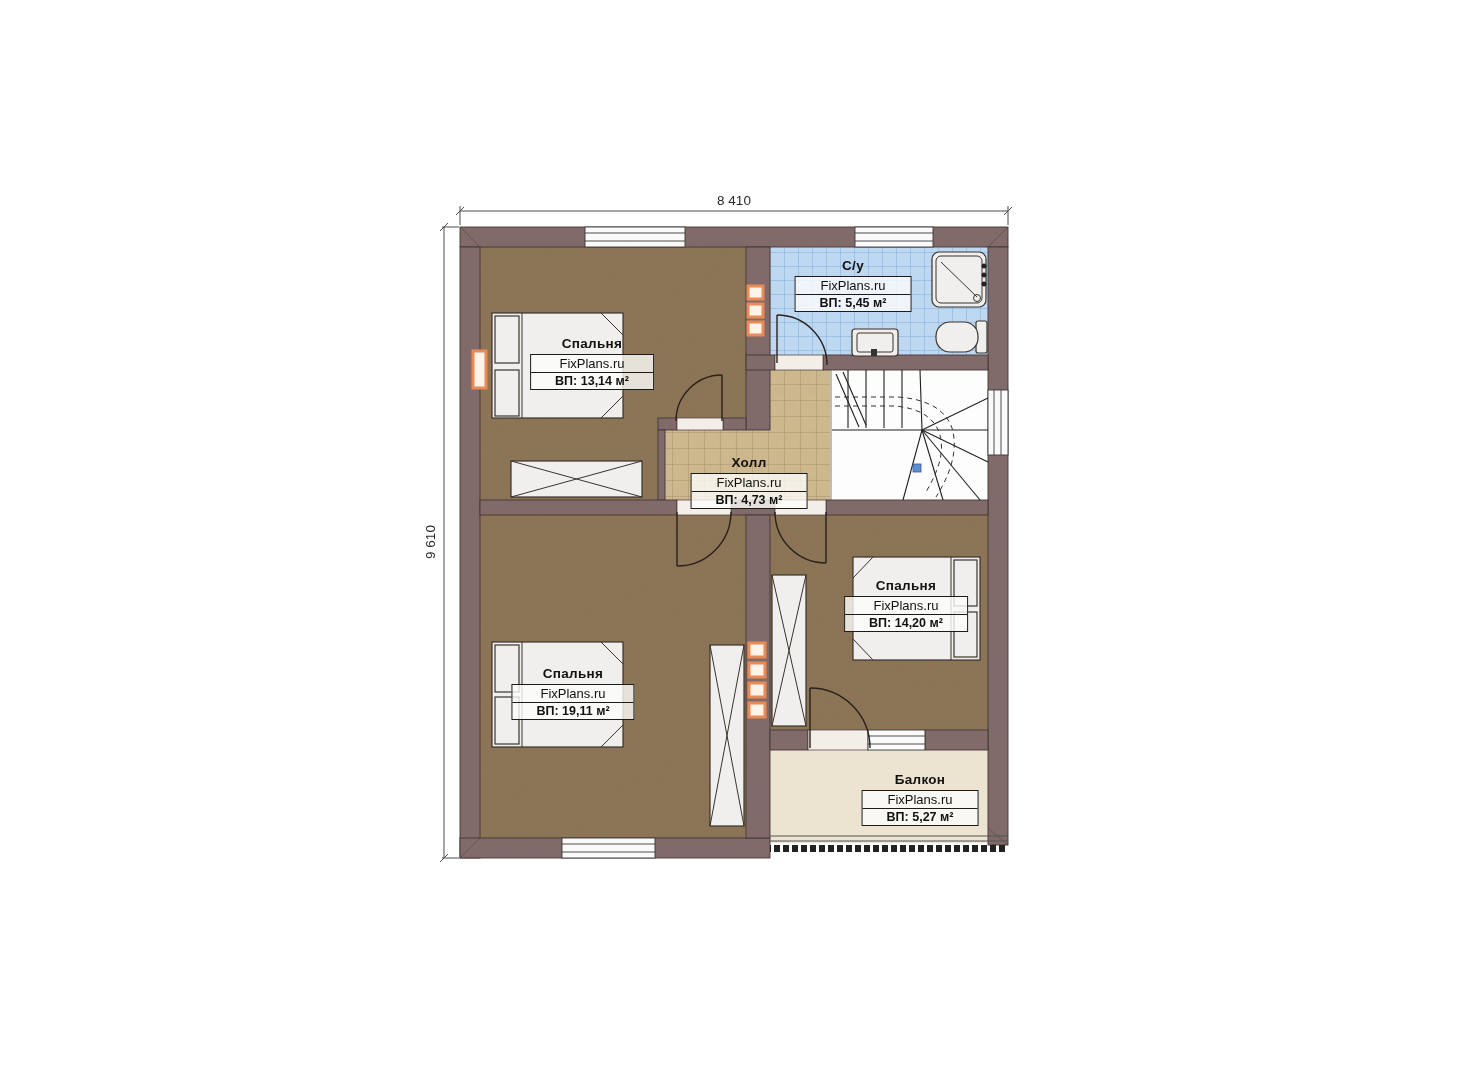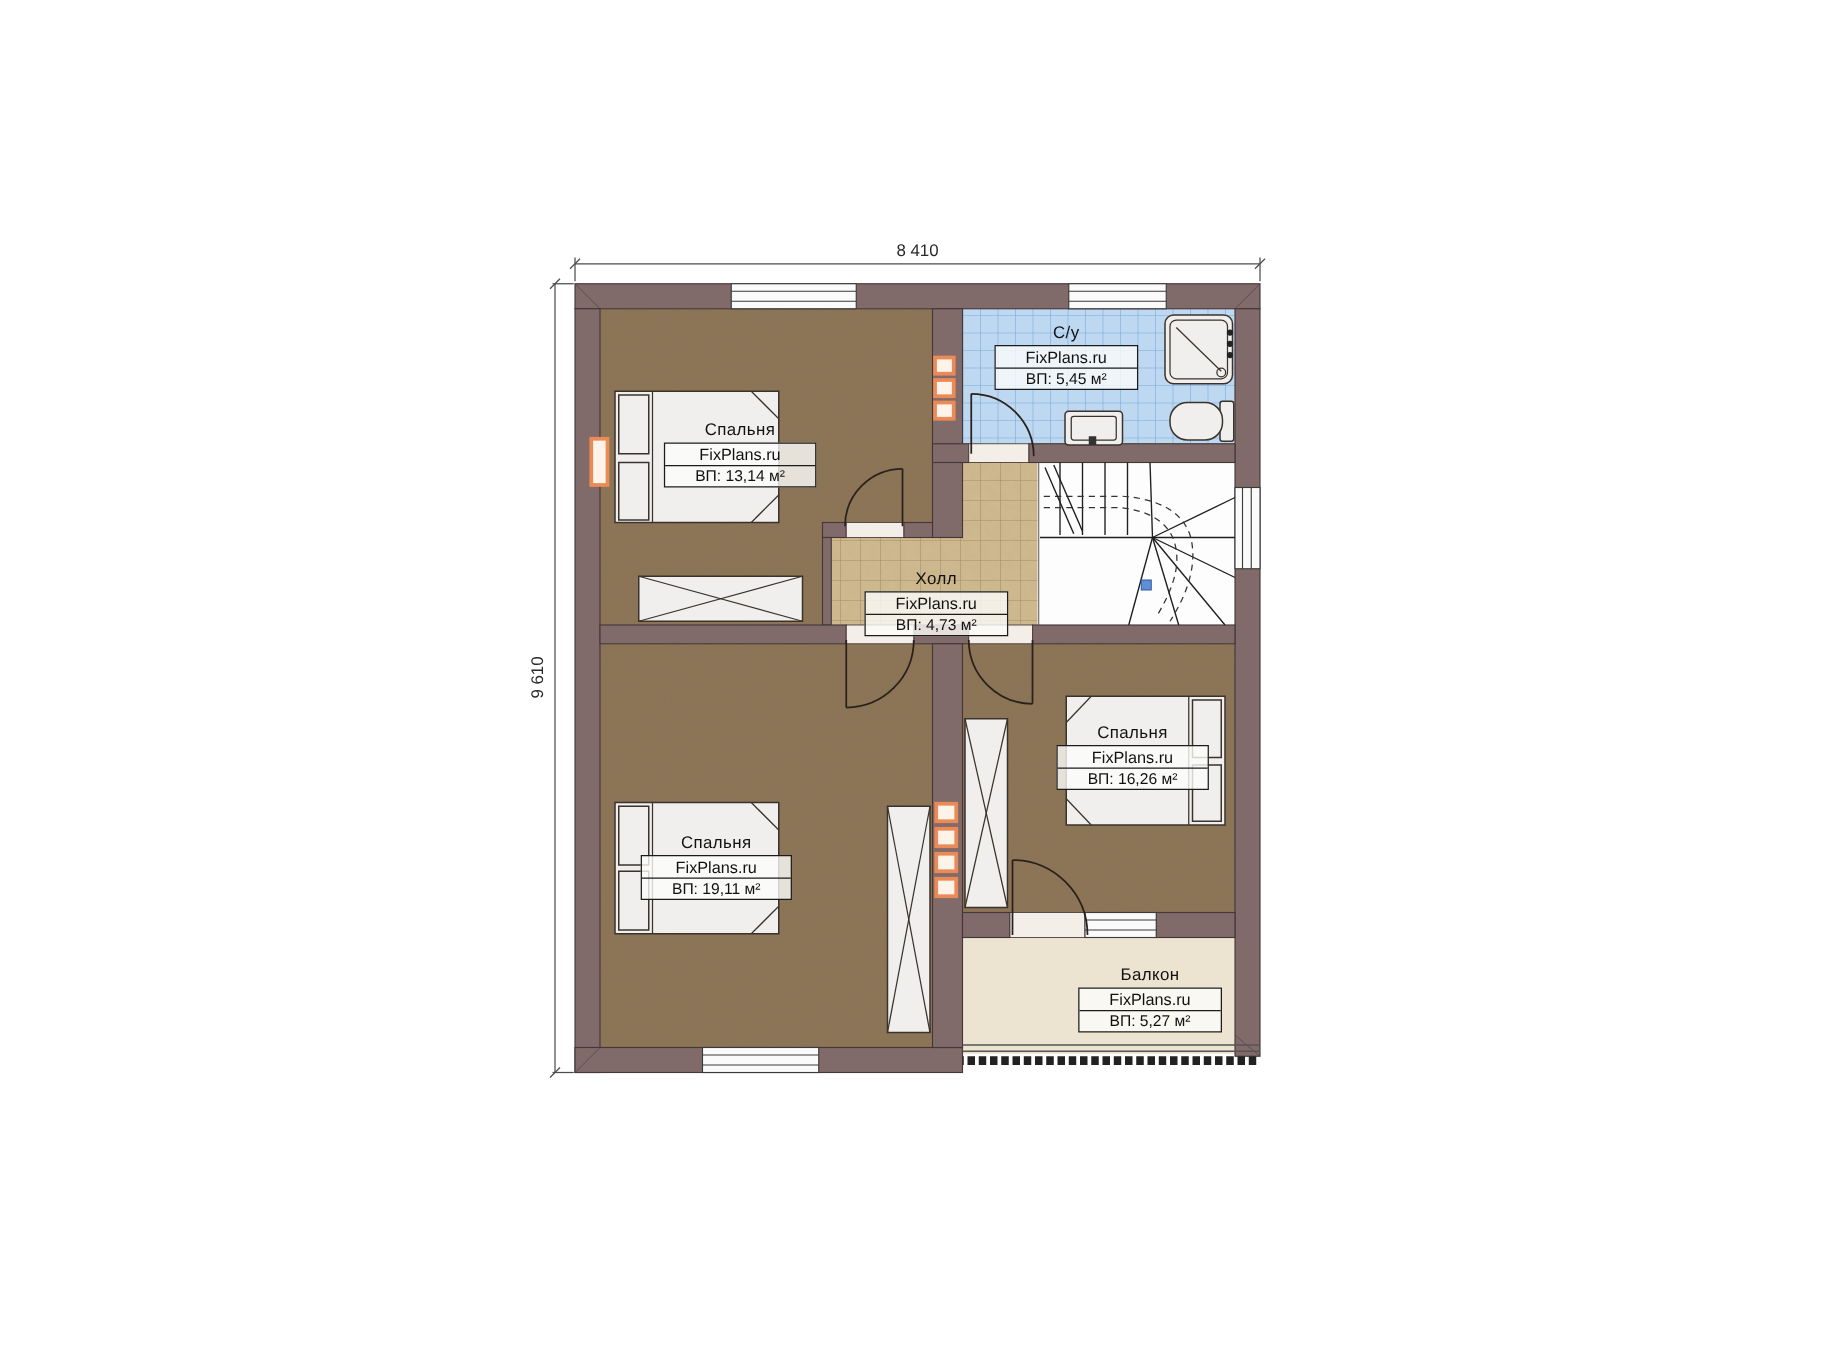--- a/index.html
+++ b/index.html
@@ -11,26 +11,26 @@
   .win{fill:#fafafa;stroke:#3a3a3a;stroke-width:0.9;}
   .winline{stroke:#3a3a3a;stroke-width:0.9;}
   .furn{fill:#f0efed;stroke:#3a332c;stroke-width:1.2;}
   .furnline{stroke:#3a332c;stroke-width:1;fill:none;}
   .stair{stroke:#1f1f1f;stroke-width:1.1;fill:none;}
   .walk{stroke:#333;stroke-width:1;fill:none;stroke-dasharray:5 4;}
   .doorarc{stroke:#2a211c;stroke-width:1.4;fill:none;}
   .dim{stroke:#4d4d4d;stroke-width:1;}
   .vent{fill:#fdf3e9;stroke:#e98a57;stroke-width:3;}
   .label{position:absolute;transform:translateX(-50%);text-align:center;color:#111;}
-  .room-name{font-size:13.5px;font-weight:normal;letter-spacing:.3px;white-space:nowrap;}
+  .room-name{font-size:13.5px;font-weight:bold;letter-spacing:.3px;white-space:nowrap;}
   .info-box{display:inline-block;margin-top:3px;border:1.6px solid #1b1b1b;
             background:rgba(252,252,250,.8);}
   .info-box .row1{border-bottom:1.6px solid #1b1b1b;padding:1px 7px;font-size:13px;
                   font-weight:normal;white-space:nowrap;}
-  .info-box .row2{padding:1px 24px;font-size:12.5px;font-weight:normal;white-space:nowrap;}
+  .info-box .row2{padding:1px 24px;font-size:12.5px;font-weight:bold;white-space:nowrap;}
   .dim-label{position:absolute;font-size:13.5px;color:#2a2a2a;white-space:nowrap;}
   .dim-label.top{transform:translateX(-50%);}
   .dim-label.left{transform:translate(-50%,-50%) rotate(-90deg);}
 </style>
 </head>
 <body>
 
 <div class="stage">
 
 <svg width="1473" height="1080" viewBox="0 0 1473 1080">
@@ -305,21 +305,21 @@
   <div class="info-box">
     <div class="row1">FixPlans.ru</div>
     <div class="row2">ВП: 19,11 м²</div>
   </div>
 </div>
 
 <div class="label" style="left:906px;top:578px;">
   <div class="room-name">Спальня</div>
   <div class="info-box">
     <div class="row1">FixPlans.ru</div>
-    <div class="row2">ВП: 16,26 м²</div>
+    <div class="row2">ВП: 14,20 м²</div>
   </div>
 </div>
 
 <div class="label" style="left:920px;top:772px;">
   <div class="room-name">Балкон</div>
   <div class="info-box">
     <div class="row1">FixPlans.ru</div>
     <div class="row2">ВП: 5,27 м²</div>
   </div>
 </div>

